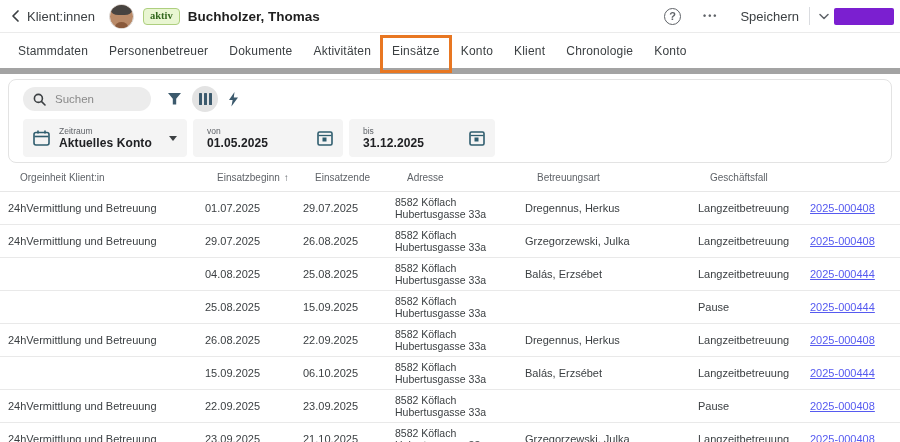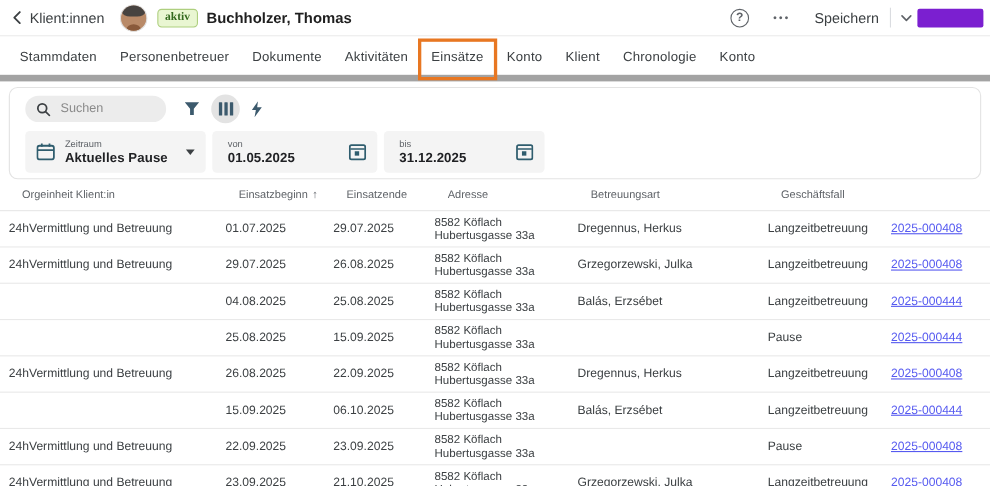--- a/index.html
+++ b/index.html
@@ -143,21 +143,21 @@
       <span class="calico">
         <svg width="17" height="16" viewBox="0 0 17 16">
             <rect x="1" y="2.5" width="15" height="12.5" rx="2" fill="none" stroke="#2f5d6e" stroke-width="1.6"></rect>
             <line x1="1.5" y1="6.5" x2="15.5" y2="6.5" stroke="#2f5d6e" stroke-width="1.6"></line>
             <line x1="5" y1="0.5" x2="5" y2="3.5" stroke="#2f5d6e" stroke-width="1.6"></line>
             <line x1="12" y1="0.5" x2="12" y2="3.5" stroke="#2f5d6e" stroke-width="1.6"></line>
           </svg>
       </span>
       <div class="fcol">
         <span class="flabel">Zeitraum</span>
-        <span class="fvalue">Aktuelles Pause</span>
+        <span class="fvalue">Aktuelles Konto</span>
       </div>
       <span class="caret"></span>
     </div>
     <div class="fbox b2">
       <div class="fcol">
         <span class="flabel">von</span>
         <span class="fvalue">01.05.2025</span>
       </div>
       <span class="calico">
         <svg width="16" height="16" viewBox="0 0 16 16">

